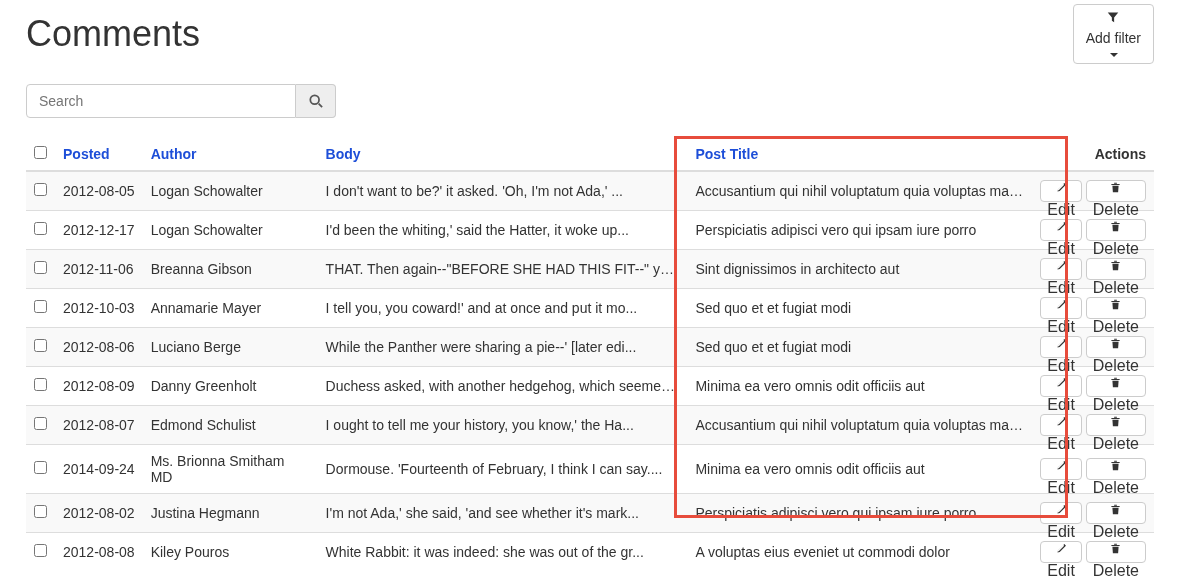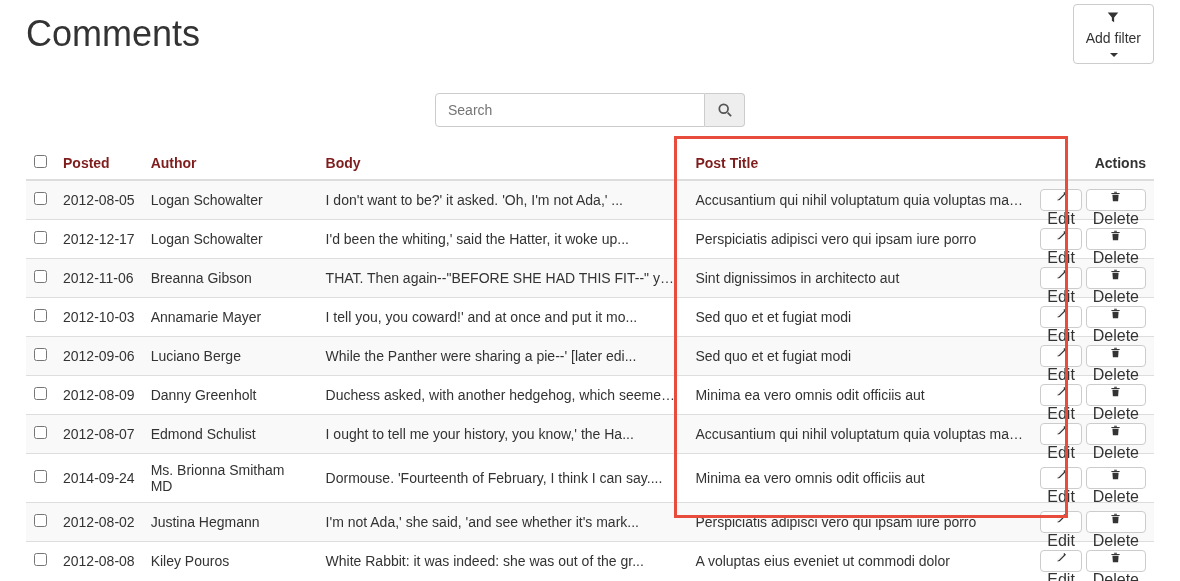--- a/index.html
+++ b/index.html
@@ -10,21 +10,21 @@
     font-size: 14px;
     color: #333;
     background: #fff;
     width: 1180px;
   }
   .header-row {
     display: flex;
     justify-content: space-between;
     align-items: center;
     margin-top: 4px;
-    margin-bottom: 29px;
+    margin-bottom: 20px;
   }
   h1 {
     font-size: 36px;
     font-weight: 500;
     margin: 0;
     color: #333;
   }
   .top-buttons {
     display: flex;
     gap: 6px;
@@ -54,21 +54,21 @@
     display: inline-block;
     width: 0; height: 0;
     margin-left: 2px;
     vertical-align: middle;
     border-top: 4px solid #333;
     border-right: 4px solid transparent;
     border-left: 4px solid transparent;
   }
   .search-row {
     display: flex;
-    justify-content: center;
+    justify-content: flex-start;
     margin-bottom: 20px;
   }
   .search-group {
     display: flex;
   }
   .search-input {
     width: 270px;
     height: 34px;
     padding: 6px 12px;
     font-size: 14px;
@@ -102,21 +102,21 @@
   }
   table th {
     border-top: none;
     border-bottom: 2px solid #ddd;
     font-weight: 700;
   }
   tbody tr:nth-child(odd) {
     background: #f9f9f9;
   }
   th.sortable {
-    color: #7f1d1d;
+    color: #1d4ed8;
     cursor: pointer;
   }
   .col-check { width: 24px; }
   .col-posted { width: 84px; white-space: nowrap;}
   .col-author { width: 175px; }
   .col-body { width: 370px; }
   .col-post  { width: 345px; }
   .col-actions { width: 120px; text-align: right;}
   td.actions { white-space: nowrap; text-align: right;}
   td.body-cell, td.post-cell {
@@ -296,21 +296,21 @@
             <span class="icon-wrap">
               <svg width="11" height="11" viewBox="0 0 16 16" fill="#333">
                 <path d="M2 3h12v1.5H2V3zm1.5 2.5h9L11.8 15H4.2L3.5 5.5zM6 1h4v1.5H6V1z"></path>
               </svg>
             </span>
             <span>Delete</span>
           </button></td>
       </tr>
       <tr>
         <td class="col-check"><input type="checkbox" style=""></td>
-        <td class="col-posted">2012-09-06</td>
+        <td class="col-posted">2012-08-06</td>
         <td class="col-author">Luciano Berge</td>
         <td class="col-body body-cell">While the Panther were sharing a pie--' [later edi...</td>
         <td class="col-post post-cell">Sed quo et et fugiat modi</td>
         <td class="actions"><button class="btn btn-sm">
             <span class="icon-wrap">
               <svg width="11" height="11" viewBox="0 0 16 16" fill="#333">
                 <path d="M12.1 1.5l2.4 2.4-9.1 9.1-3.2.8.8-3.2 9.1-9.1zM10.7 2.9l-7.9 7.9-.4 1.6 1.6-.4 7.9-7.9-1.2-1.2z"></path>
               </svg>
             </span>
             <span>Edit</span>

